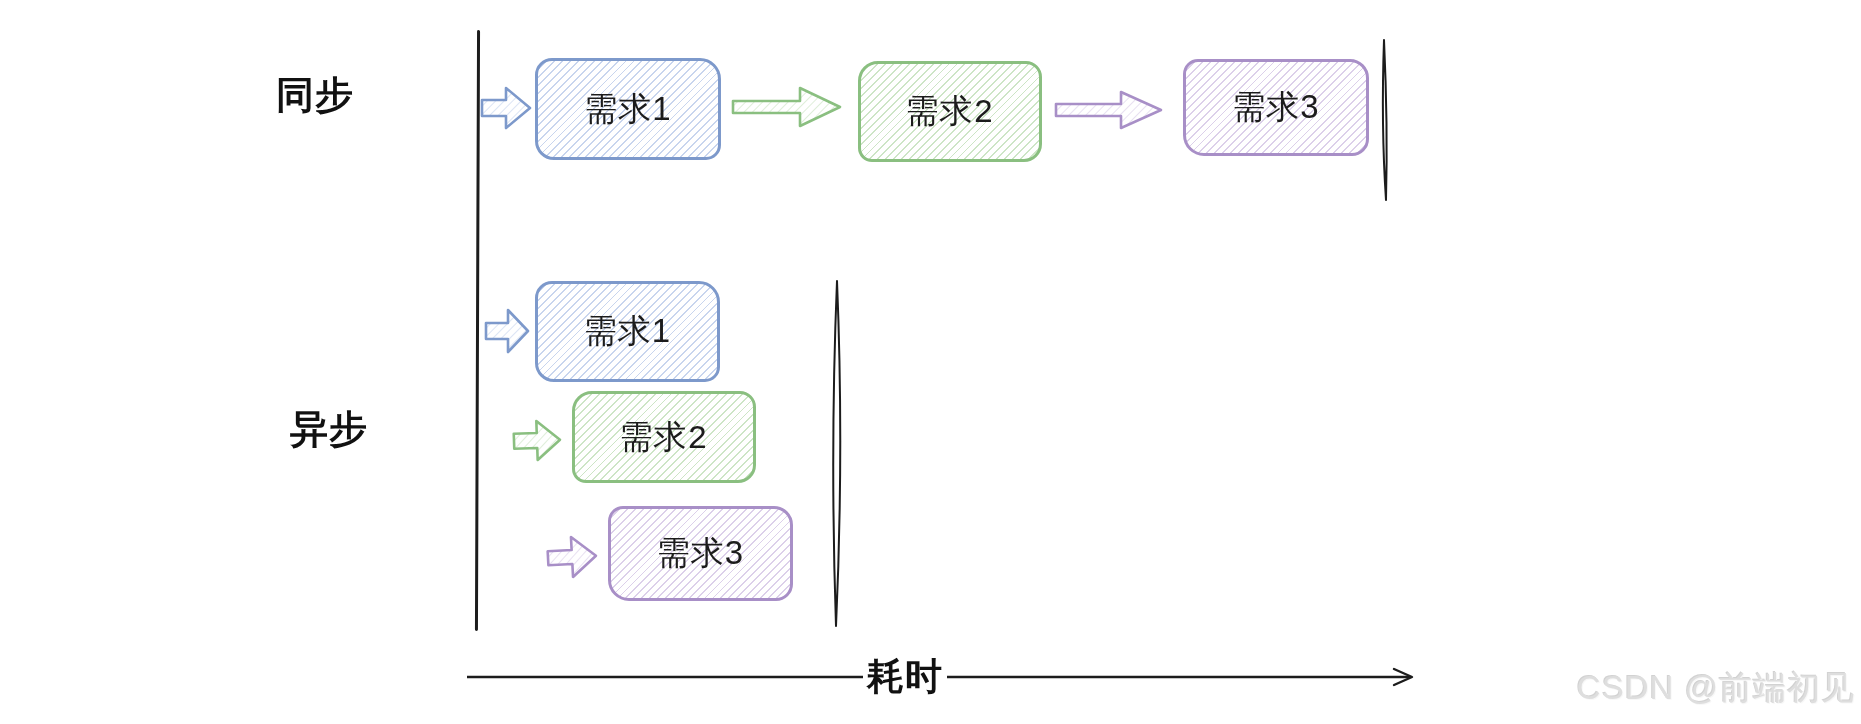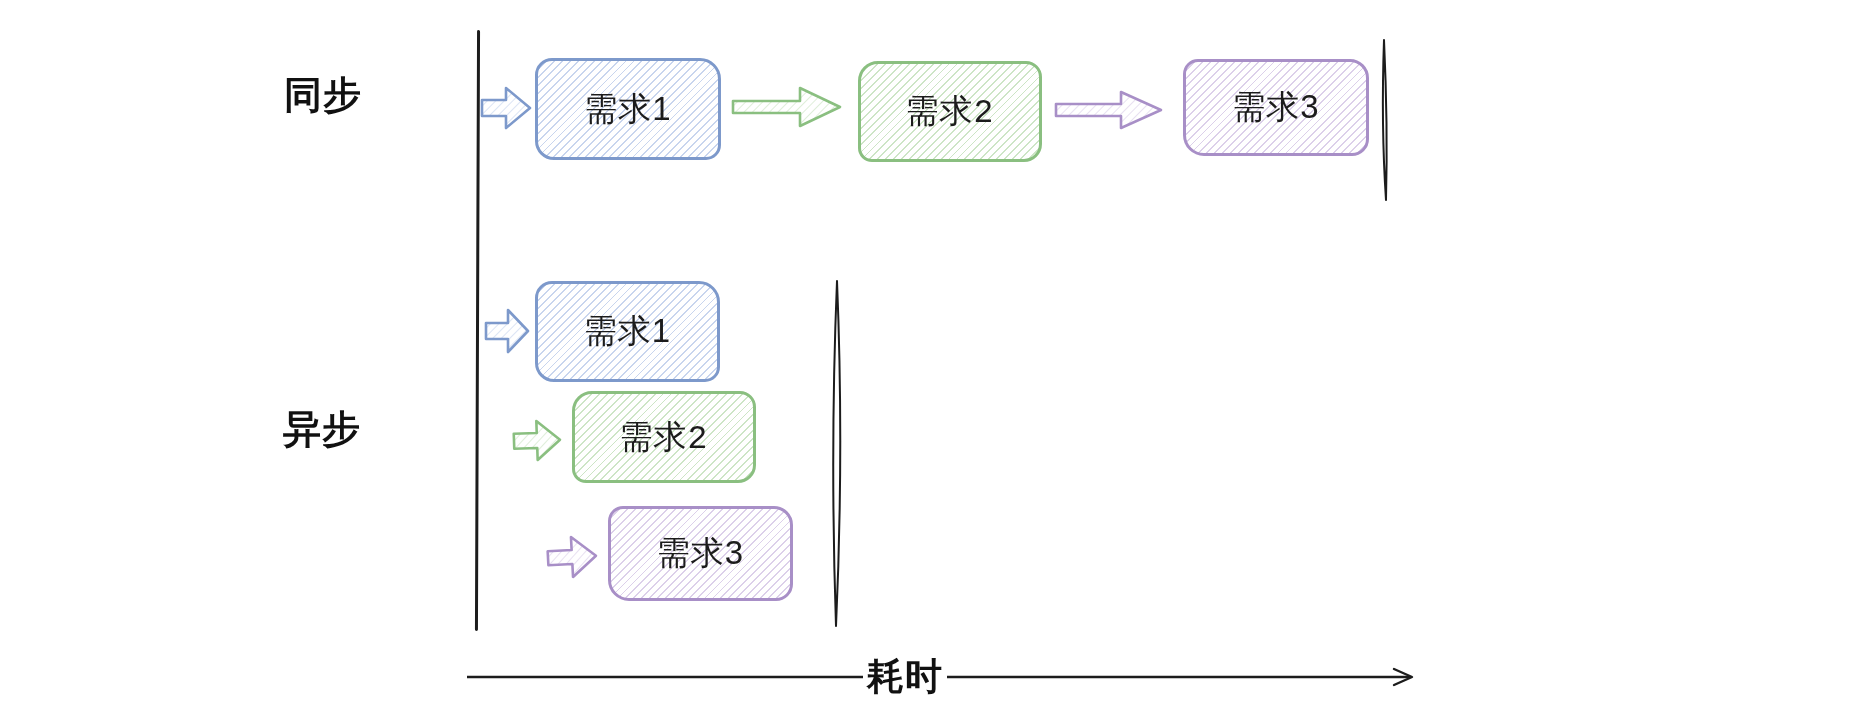--- a/index.html
+++ b/index.html
@@ -14,22 +14,22 @@
   
   .row-label{
     position:absolute;
     font-size:38px;
     font-weight:700;
     line-height:40px;
     letter-spacing:1px;
     color:#111;
     white-space:nowrap;
   }
-  .row-label.sync{left:284px;top:75px;}
-  .row-label.async{left:283px;top:409px;}
+  .row-label.sync{left:276px;top:75px;}
+  .row-label.async{left:290px;top:409px;}
 
   
   .vline-start{
     position:absolute;
     left:476px;top:30px;
     width:3px;height:601px;
     background:#1c1c1c;
     border-radius:2px;
     transform:rotate(0.2deg);
   }
@@ -177,14 +177,15 @@
   <div class="node purple a3">
     <span class="node-label">需求3</span>
   </div>
 
   <svg class="axis-svg" width="980" height="40" viewBox="0 0 980 40">
     <line x1="12" y1="19" x2="955" y2="19" stroke="#1c1c1c" stroke-width="2.4"></line>
     <path d="M939,11 L957,19 L939,27" fill="none" stroke="#1c1c1c" stroke-width="2.4" stroke-linejoin="round" stroke-linecap="round"></path>
   </svg>
   <div class="axis-label">耗时</div>
 
+  <div class="watermark">CSDN @前端初见</div>
 
 </div>
 
 </body></html>

